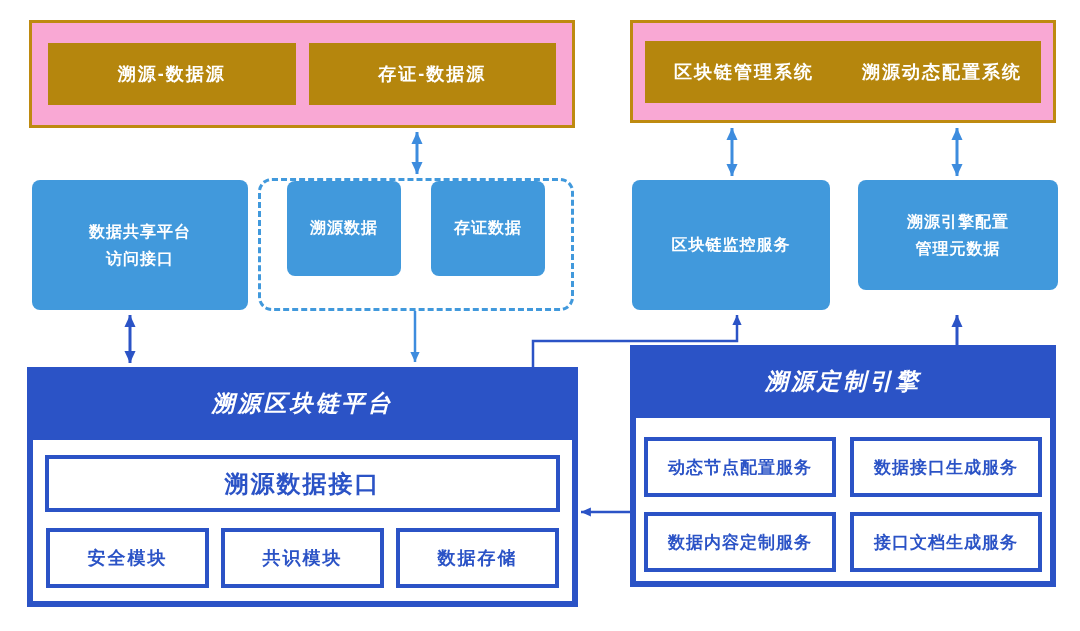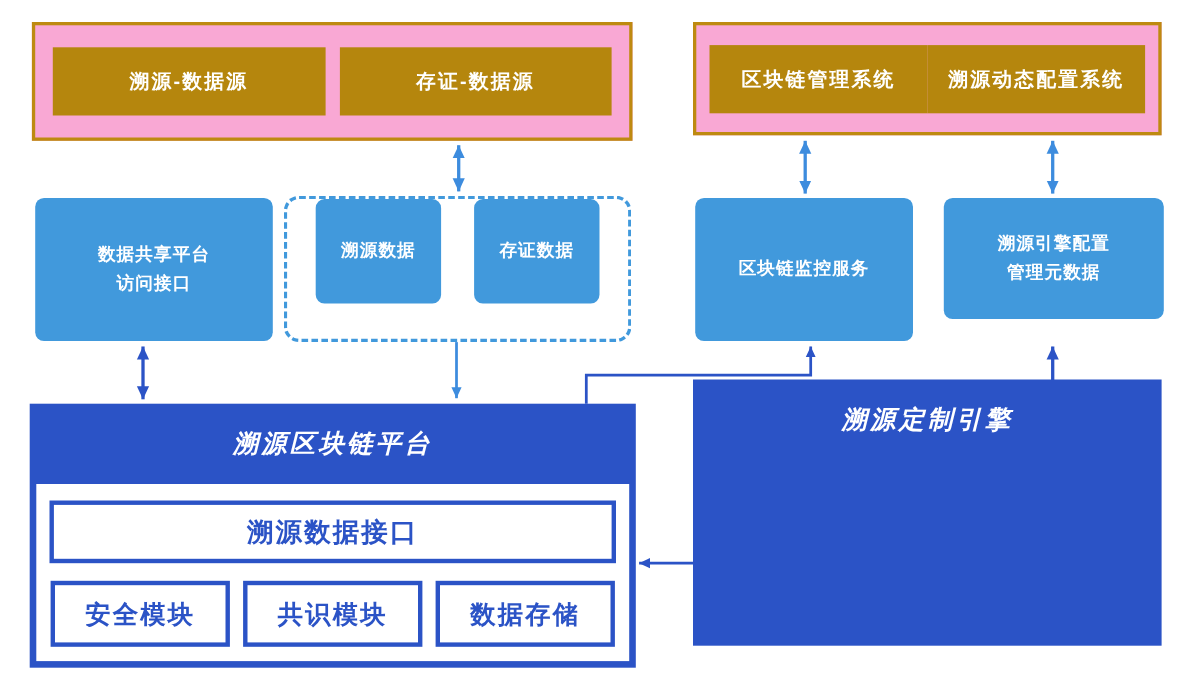--- a/index.html
+++ b/index.html
@@ -144,21 +144,21 @@
     font-size: 24px;
   }
   #platform .modules-row {
     position: absolute;
     left: 13px; right: 13px; bottom: 13px;
     height: 60px;
     display: grid;
     grid-template-columns: 1fr 1fr 1fr;
     gap: 12px;
   }
-  #platform .modules-row .inner-box { font-size: 23px; }
+  #platform .modules-row .inner-box { font-size: 18px; }
 
   #engine .services-grid {
     position: absolute;
     left: 8px; right: 8px; top: 19px; bottom: 10px;
     display: grid;
     grid-template-columns: 1fr 1fr;
     grid-template-rows: 60px 60px;
     gap: 15px 14px;
     align-content: start;
   }
@@ -244,15 +244,31 @@
         </div>
         <div class="inner-box">
           <span>数据存储</span>
         </div>
       </div>
     </div>
   </div>
 
   <div class="big-container" id="engine">
     <div class="big-title">溯源定制引擎</div>
+    <div class="big-body">
+      <div class="services-grid">
+        <div class="inner-box">
+          <span>动态节点配置服务</span>
+        </div>
+        <div class="inner-box">
+          <span>数据接口生成服务</span>
+        </div>
+        <div class="inner-box">
+          <span>数据内容定制服务</span>
+        </div>
+        <div class="inner-box">
+          <span>接口文档生成服务</span>
+        </div>
+      </div>
+    </div>
   </div>
 
 </div>
 
 </body></html>

